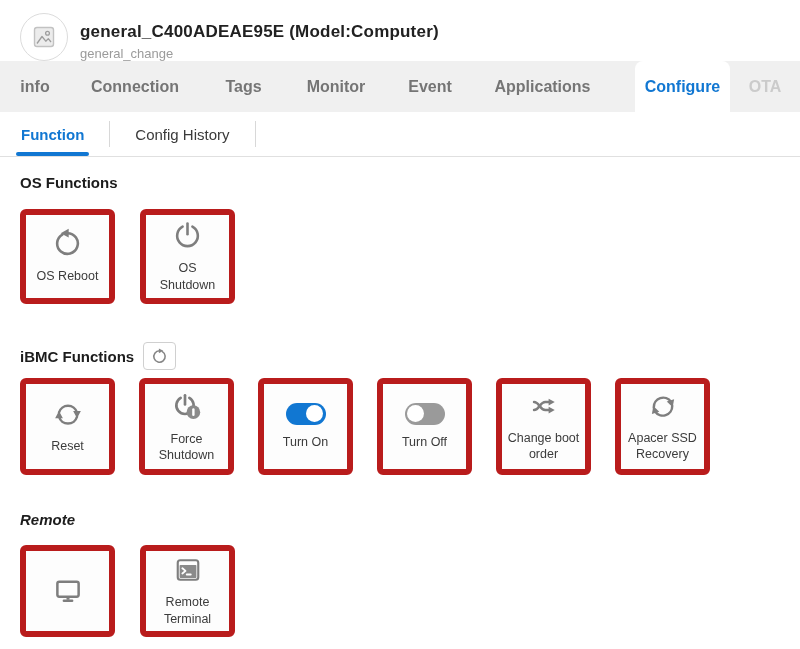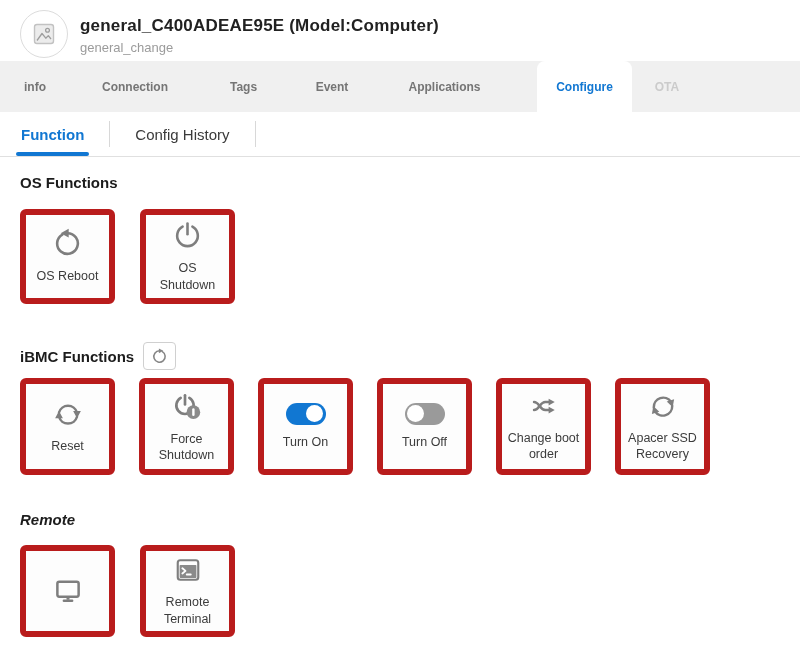--- a/index.html
+++ b/index.html
@@ -1,27 +1,27 @@
 <!DOCTYPE html>
 <html><head>
 <meta charset="utf-8">
 <style>
   * { box-sizing: border-box; margin: 0; padding: 0; }
   html,body { width:800px; height:649px; background:#fff; font-family:"Liberation Sans", sans-serif; }
 
   
-  .header { height:61px; display:flex; align-items:center; padding:7px 0 0 20px; background:#fff; }
+  .header { height:61px; display:flex; align-items:flex-end; padding:7px 0 0 20px; background:#fff; }
   .avatar { width:48px; height:48px; border-radius:50%; border:1px solid #dcdcdc; display:flex; align-items:center; justify-content:center; flex:0 0 auto; }
   .head-text { margin-left:12px; padding-top:2px; }
   .title { font-size:17px; font-weight:bold; color:#212121; letter-spacing:.2px; }
   .subtitle { font-size:13px; color:#9b9b9b; margin-top:4px; }
 
   
   .tabbar { height:51px; background:#f0f0f0; display:flex; align-items:stretch; }
-  .tab { display:flex; align-items:center; justify-content:center; font-size:12px; font-weight:bold; color:#757575; cursor:pointer; }
+  .tab { display:flex; align-items:center; justify-content:center; font-size:16px; font-weight:bold; color:#757575; cursor:pointer; }
   .tab.t-info{width:70px}.tab.t-conn{width:130px}.tab.t-tags{width:87px}.tab.t-mon{width:98px}
   .tab.t-event{width:90px}.tab.t-apps{width:135px}
   .tab.active { width:95px; margin-left:25px; background:#fff; border-radius:8px 8px 0 0; color:#1177d2; }
   .tab.disabled { width:70px; color:#cbcbcb; }
 
   
   .subtabs { height:45px; display:flex; align-items:center; padding-left:18px; border-bottom:1px solid #e0e0e0; background:#fff; }
   .subtab { position:relative; height:100%; display:flex; align-items:center; font-size:15px; color:#3a3a3a; cursor:pointer; padding:0 3px; }
   .subtab.active { color:#1177d2; font-weight:bold; }
   .subtab.active::after { content:""; position:absolute; left:-2px; right:-2px; bottom:0; height:4px; background:#1177d2; border-radius:2px; }
@@ -72,20 +72,21 @@
   <div class="head-text">
     <div class="title">general_C400ADEAE95E (Model:Computer)</div>
     <div class="subtitle">general_change</div>
   </div>
 </div>
 
 <div class="tabbar">
   <div class="tab t-info">info</div>
   <div class="tab t-conn">Connection</div>
   <div class="tab t-tags">Tags</div>
+  <div class="tab t-mon">Monitor</div>
   <div class="tab t-event">Event</div>
   <div class="tab t-apps">Applications</div>
   <div class="tab active">Configure</div>
   <div class="tab disabled">OTA</div>
 </div>
 
 <div class="subtabs">
   <div class="subtab active">Function</div>
   <div class="vdiv"></div>
   <div class="subtab">Config History</div>

